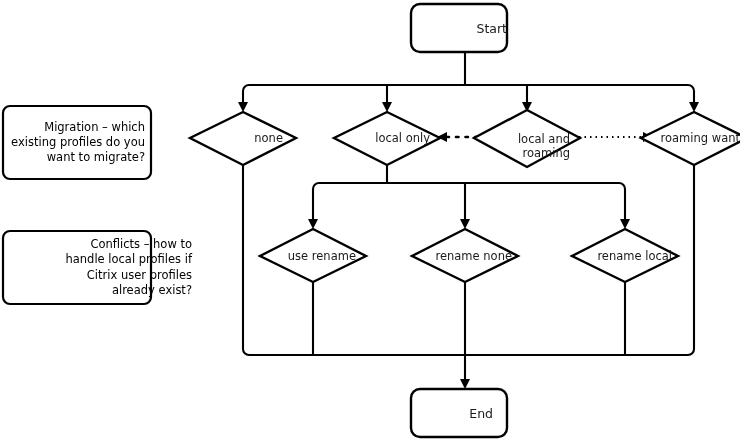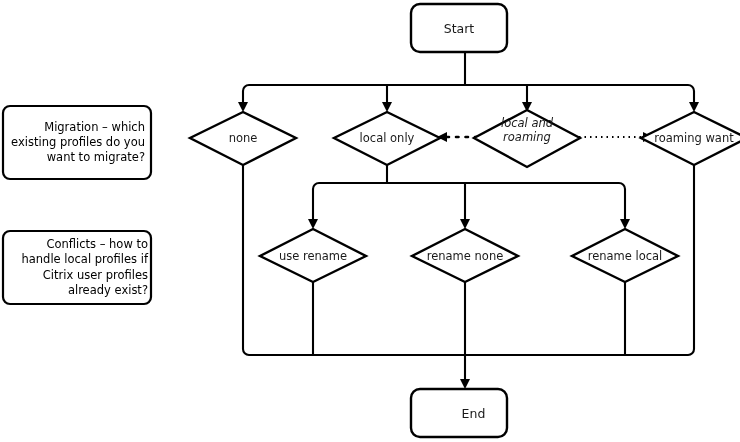--- a/index.html
+++ b/index.html
@@ -17,21 +17,21 @@
   }
   #canvas {
     position: absolute;
     left: 0;
     top: 0;
     width: 740px;
     height: 442px;
   }
   .node-label {
     position: absolute;
-    text-align: center;
+    text-align: right;
     line-height: 1.22;
     color: #1a1a1a;
     pointer-events: none;
     white-space: pre-line;
   }
   .lbl-terminator { font-size: 12.5px; }
   .lbl-decision { font-size: 11.5px; }
   .lbl-note { font-size: 11.5px; }
   .note-layer {
     position: absolute;
@@ -114,32 +114,32 @@
   <polygon points="313,229 366,256 313,282 260,256" fill="#ffffff" stroke="#000000" stroke-width="2.4"></polygon>
   <polygon points="465,229 518,256 465,282 412,256" fill="#ffffff" stroke="#000000" stroke-width="2.4"></polygon>
   <polygon points="625,229 678,256 625,282 572,256" fill="#ffffff" stroke="#000000" stroke-width="2.4"></polygon>
 
   <rect x="3" y="106" width="148" height="73" rx="7" ry="7" fill="#ffffff" stroke="#000000" stroke-width="2.2"></rect>
   <rect x="3" y="231" width="148" height="73" rx="7" ry="7" fill="#ffffff" stroke="#000000" stroke-width="2.2"></rect>
 </svg>
 
 <div class="node-label lbl-terminator" style="left:411px; top:21px; width:96px;">Start</div>
 
-<div class="node-label lbl-terminator" style="left:424px; top:406px; width:99px;">End</div>
+<div class="node-label lbl-terminator" style="left:394px; top:406px; width:99px;">End</div>
 
 <div class="node-label lbl-decision" style="left:203px; top:131px; width:80px;">none</div>
 
 <div class="node-label lbl-decision" style="left:344px; top:131px; width:86px;">local only</div>
 
-<div class="node-label lbl-decision" style="left:484px; top:116px; width:86px;font-style:italic;">local and
+<div class="node-label lbl-decision" style="left:484px; top:132px; width:86px;">local and
 roaming</div>
 
 <div class="node-label lbl-decision" style="left:648px; top:131px; width:92px;">roaming want</div>
 
 <div class="node-label lbl-decision" style="left:270px; top:249px; width:86px;">use rename</div>
 
 <div class="node-label lbl-decision" style="left:418px; top:249px; width:94px;">rename none</div>
 
 <div class="node-label lbl-decision" style="left:578px; top:249px; width:94px;">rename local</div>
 
 <div class="note-layer lbl-note" style="left:9px; top:110px; width:136px; height:65px;">Migration – which existing profiles do you want to migrate?</div>
 
-<div class="note-layer lbl-note" style="left:6px; top:235px; width:142px; height:65px;">Conflicts – how to handle local profiles if Citrix user profiles already exist?</div>
+<div class="note-layer lbl-note" style="left:6px; top:235px; width:142px; height:65px;padding-left:44px;">Conflicts – how to handle local profiles if Citrix user profiles already exist?</div>
 
 </body></html>

